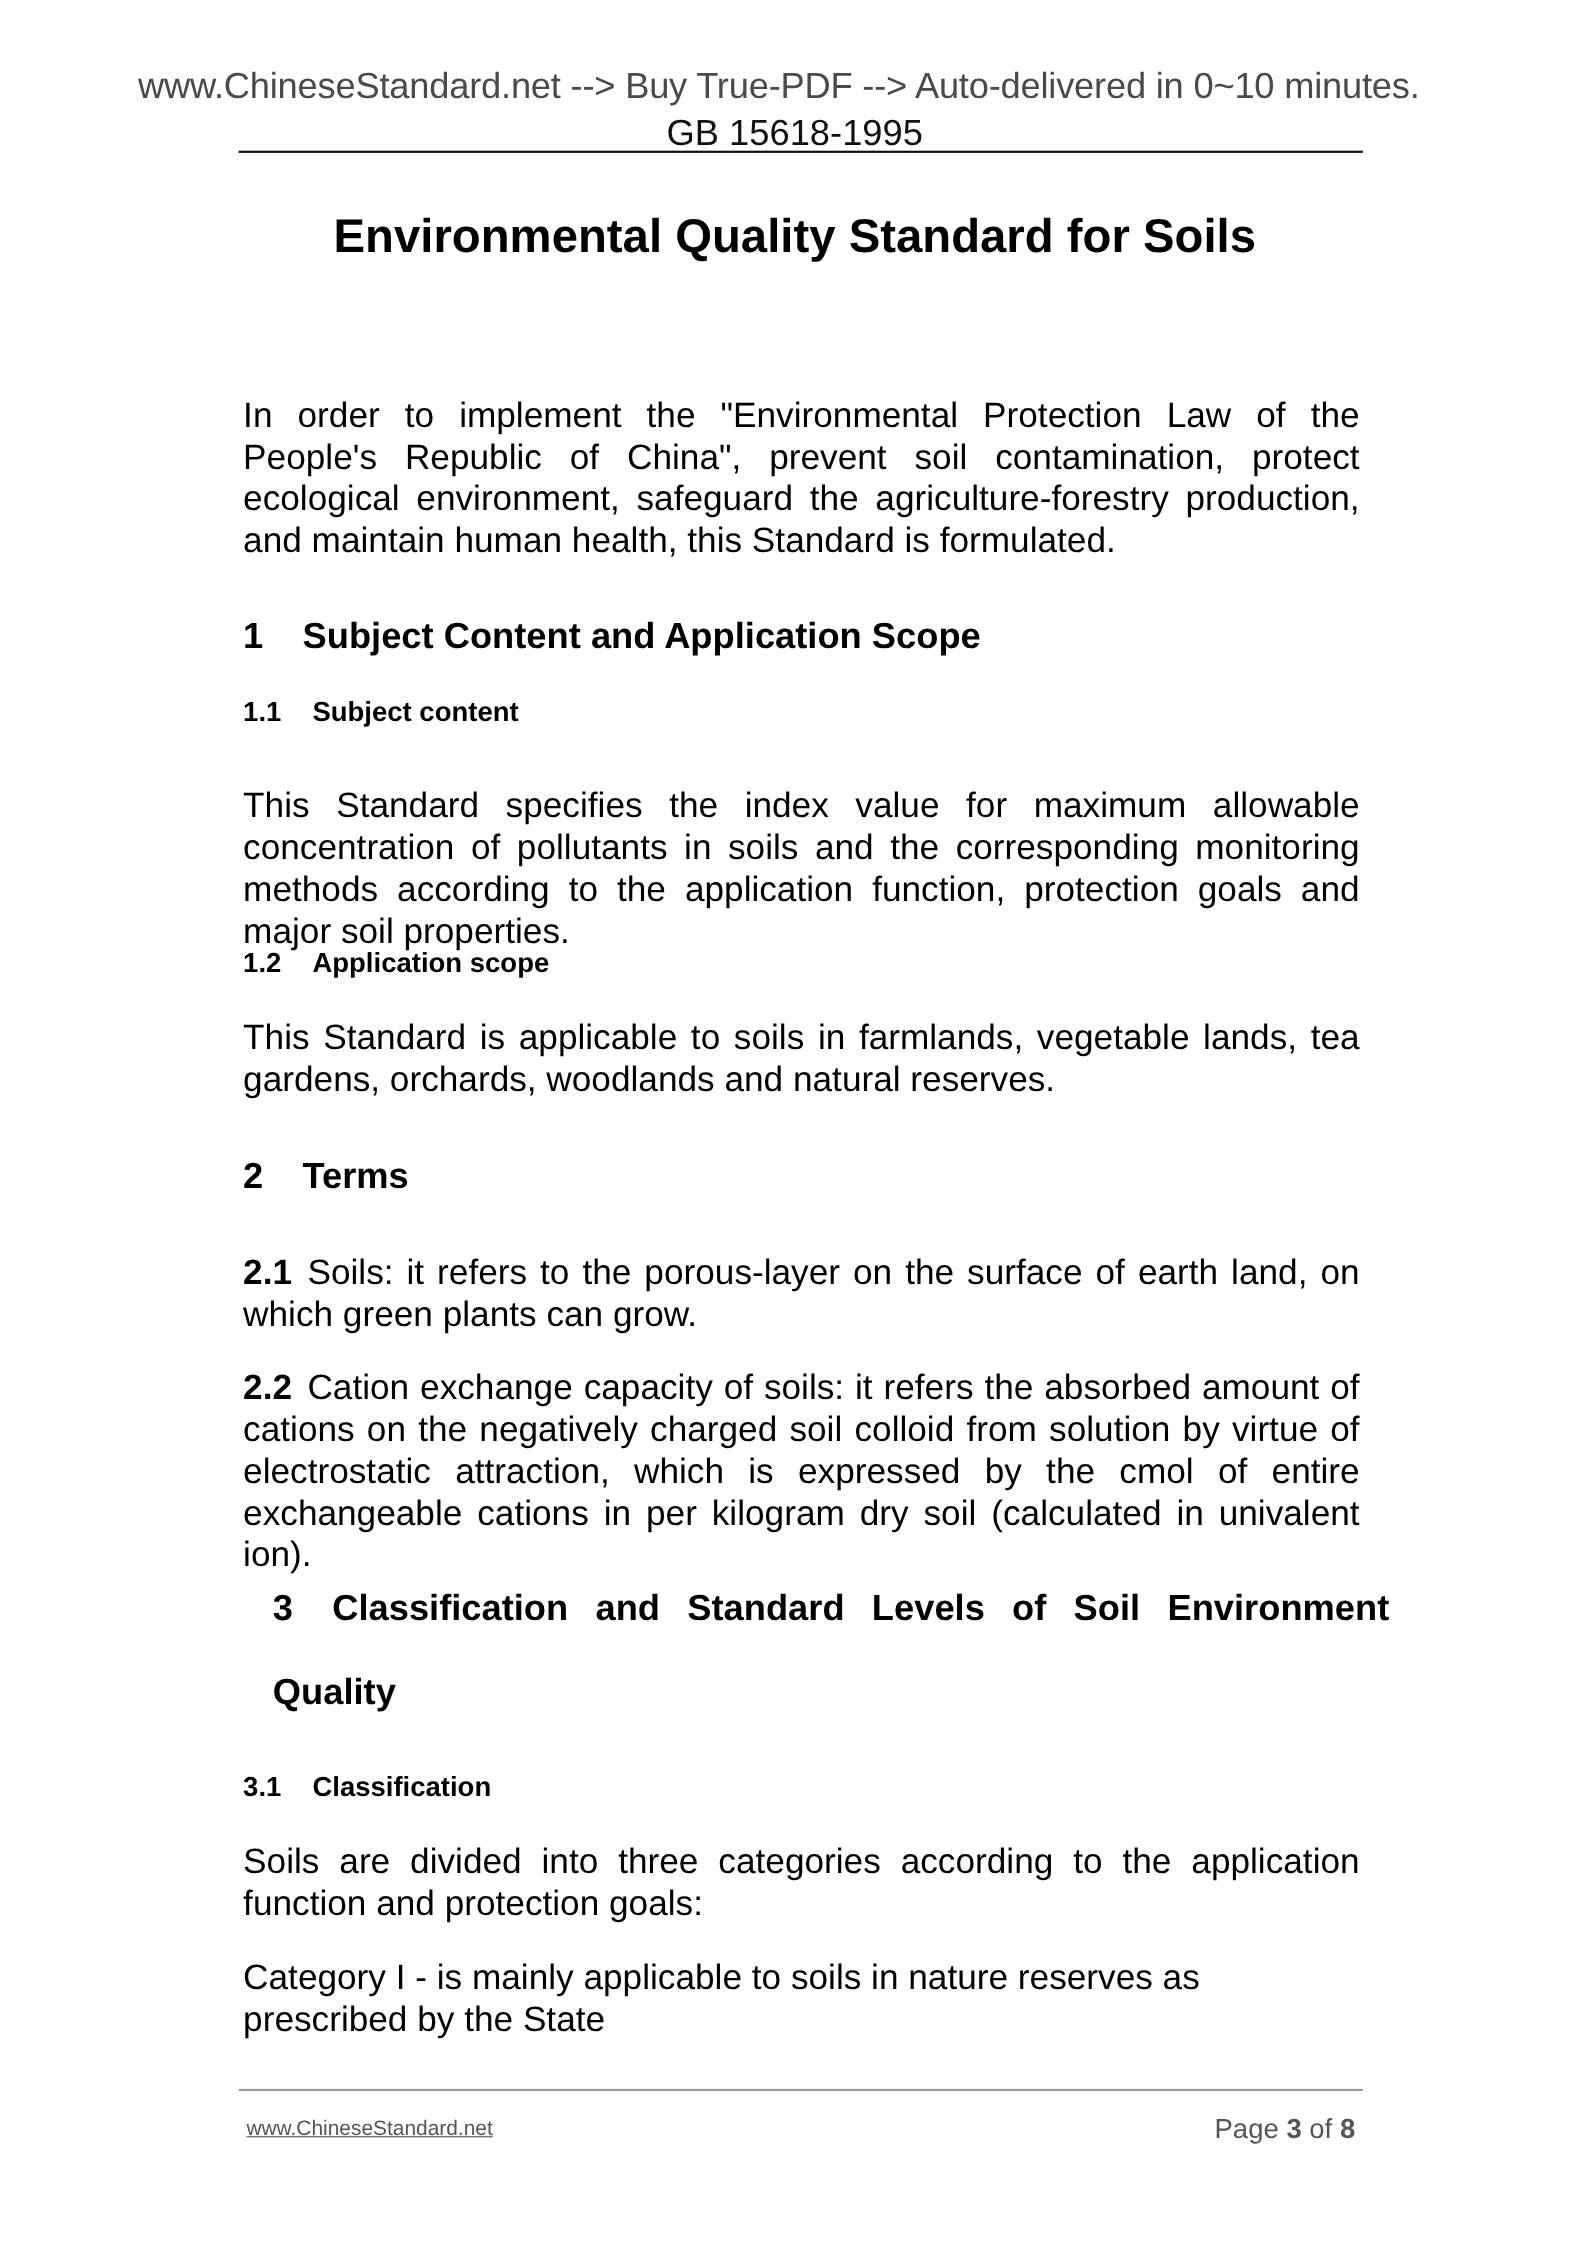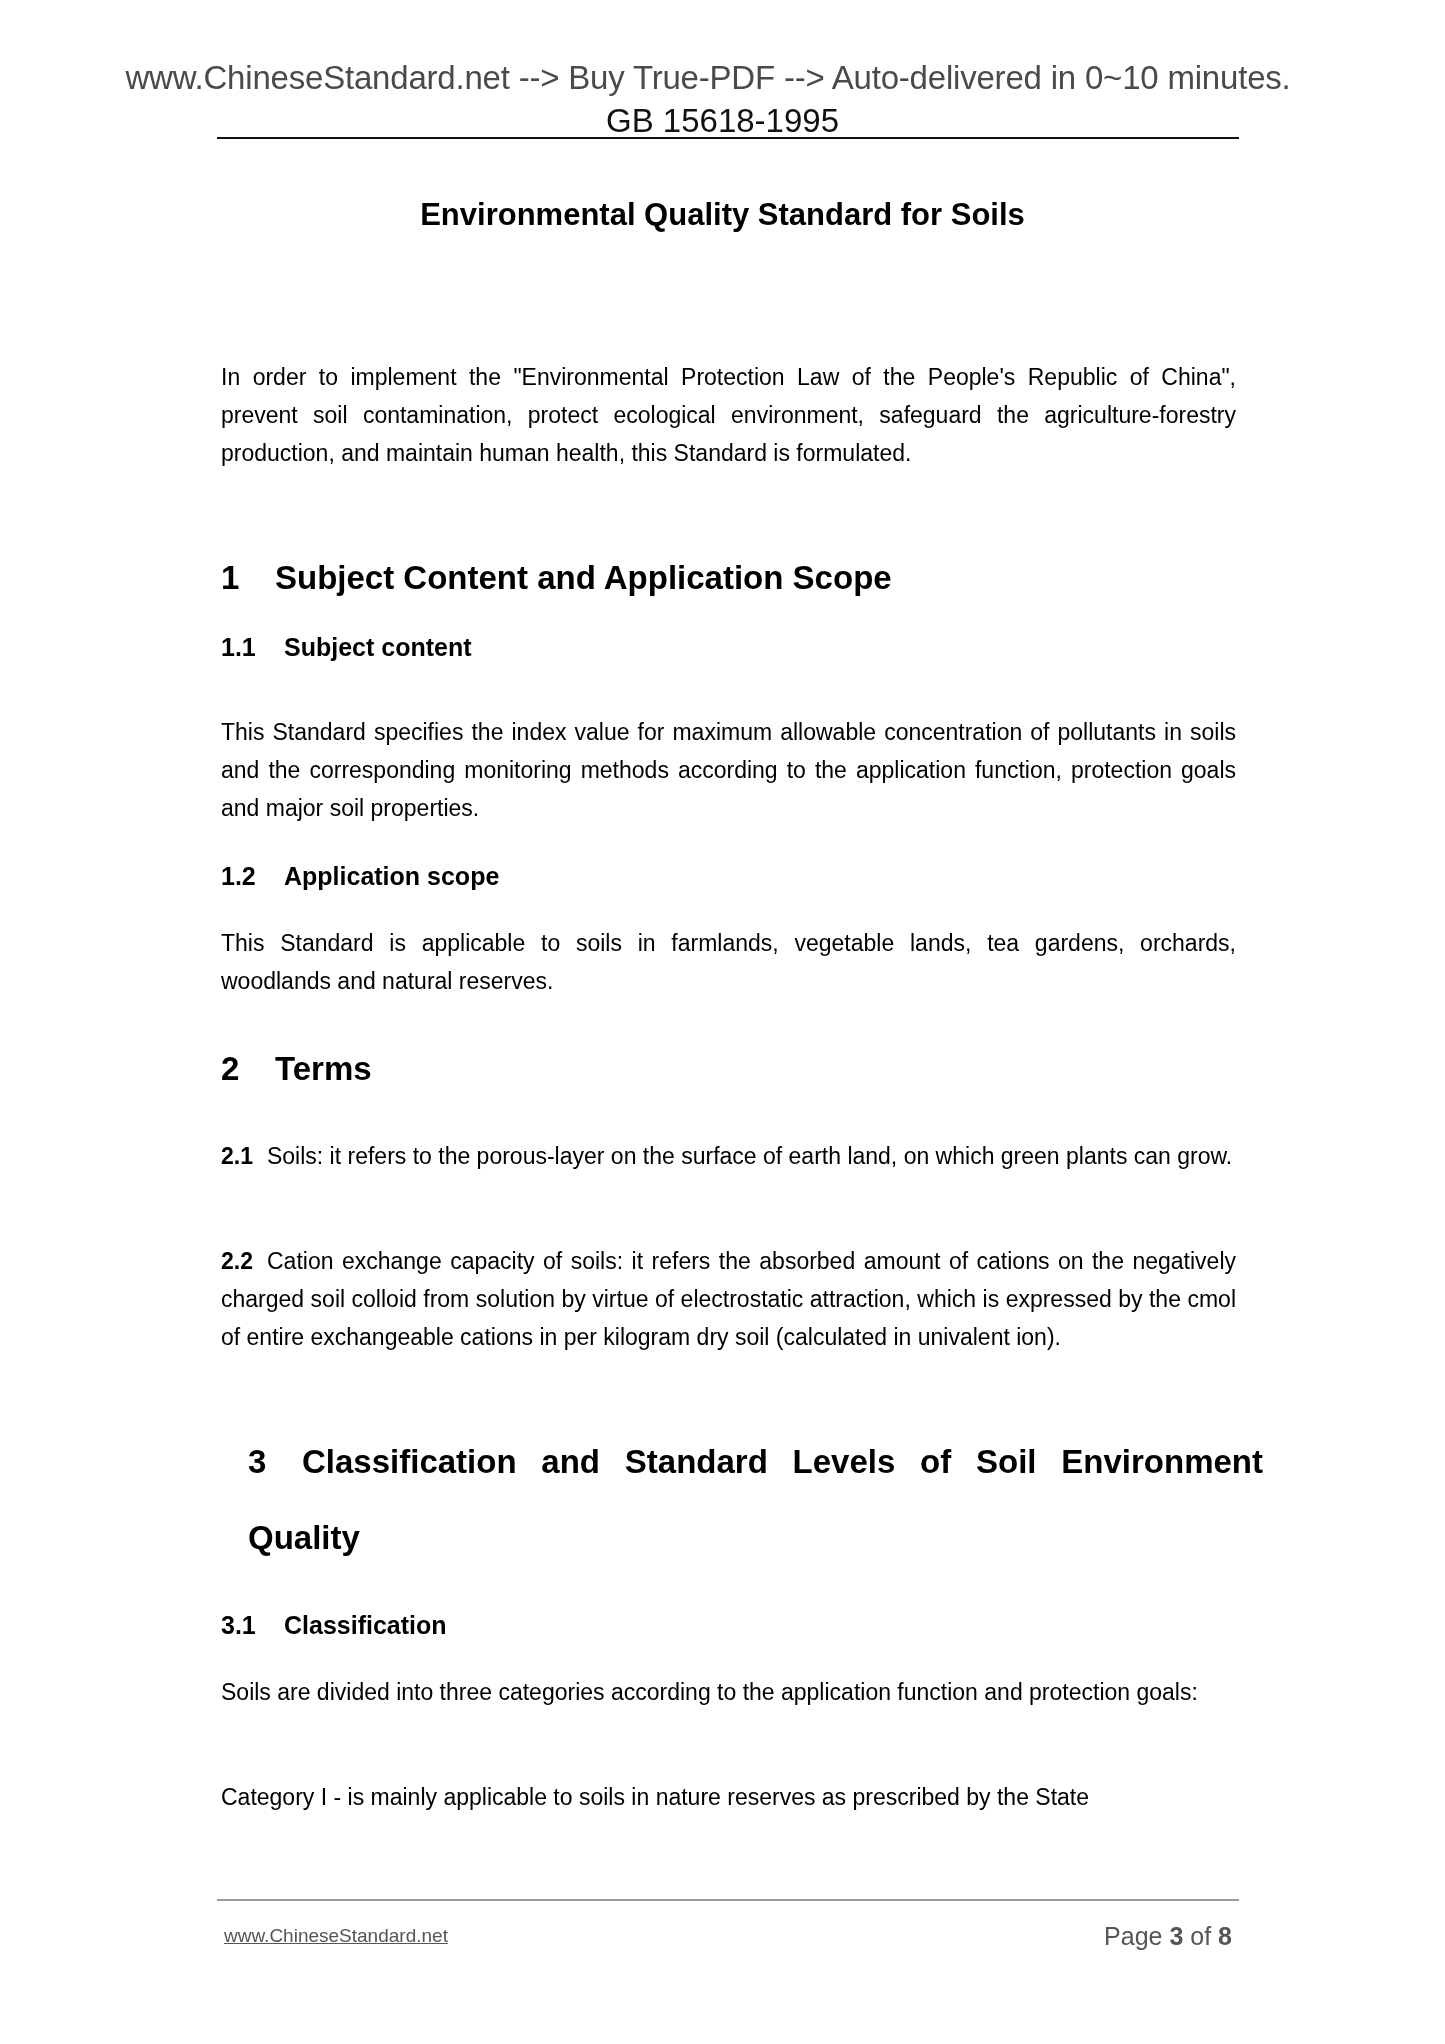--- a/index.html
+++ b/index.html
@@ -5,23 +5,23 @@
   html, body { margin: 0; padding: 0; background: #ffffff; }
   body { width: 1445px; height: 2044px; position: relative; overflow: hidden;
          font-family: "Liberation Sans", sans-serif; color: #000; }
   .abs { position: absolute; }
   .hdr-promo { left: 0; width: 1416px; top: 58px; text-align: center;
                font-size: 33px; color: #4a4a4a; line-height: 40px; letter-spacing: -0.2px; }
   .hdr-code { left: 0; width: 1445px; top: 106px; text-align: center;
               font-size: 33px; color: #111; line-height: 30px; }
   .hdr-rule { left: 217px; width: 1022px; top: 137px; height: 0; border-top: 2px solid #111; }
   .title { left: 0; width: 1445px; top: 192px; text-align: center;
-           font-size: 31px; font-weight: bold; line-height: 46px; }
+           font-size: 43px; font-weight: bold; line-height: 46px; }
   .content { left: 221px; width: 1015px; }
-  .p { font-size: 23px; line-height: 38px; text-align: justify; text-align-last: left; margin: 0; }
+  .p { font-size: 32px; line-height: 38px; text-align: justify; text-align-last: left; margin: 0; }
   .h1 { font-size: 33px; font-weight: bold; line-height: 44px; margin: 0; }
   .h1 .num { display: inline-block; width: 54px; }
   .h1-just { text-align: justify; text-align-last: left; line-height: 76px; margin-left: 27px; }
   .h2 { font-size: 25px; font-weight: bold; line-height: 34px; margin: 0; }
   .h2 .num { display: inline-block; width: 63px; }
   .term-num { font-weight: bold; margin-right: 14px; }
   .cat-indent { padding-left: 155px; }
   .ftr-rule { left: 217px; width: 1022px; top: 1899px; height: 0; border-top: 2px solid #9a9a9a; }
   .ftr-link { left: 224px; top: 1920px; font-size: 19px; color: #555; text-decoration: underline; line-height: 32px; }
   .ftr-page { right: 213px; top: 1920px; font-size: 25px; color: #555; line-height: 32px; }

